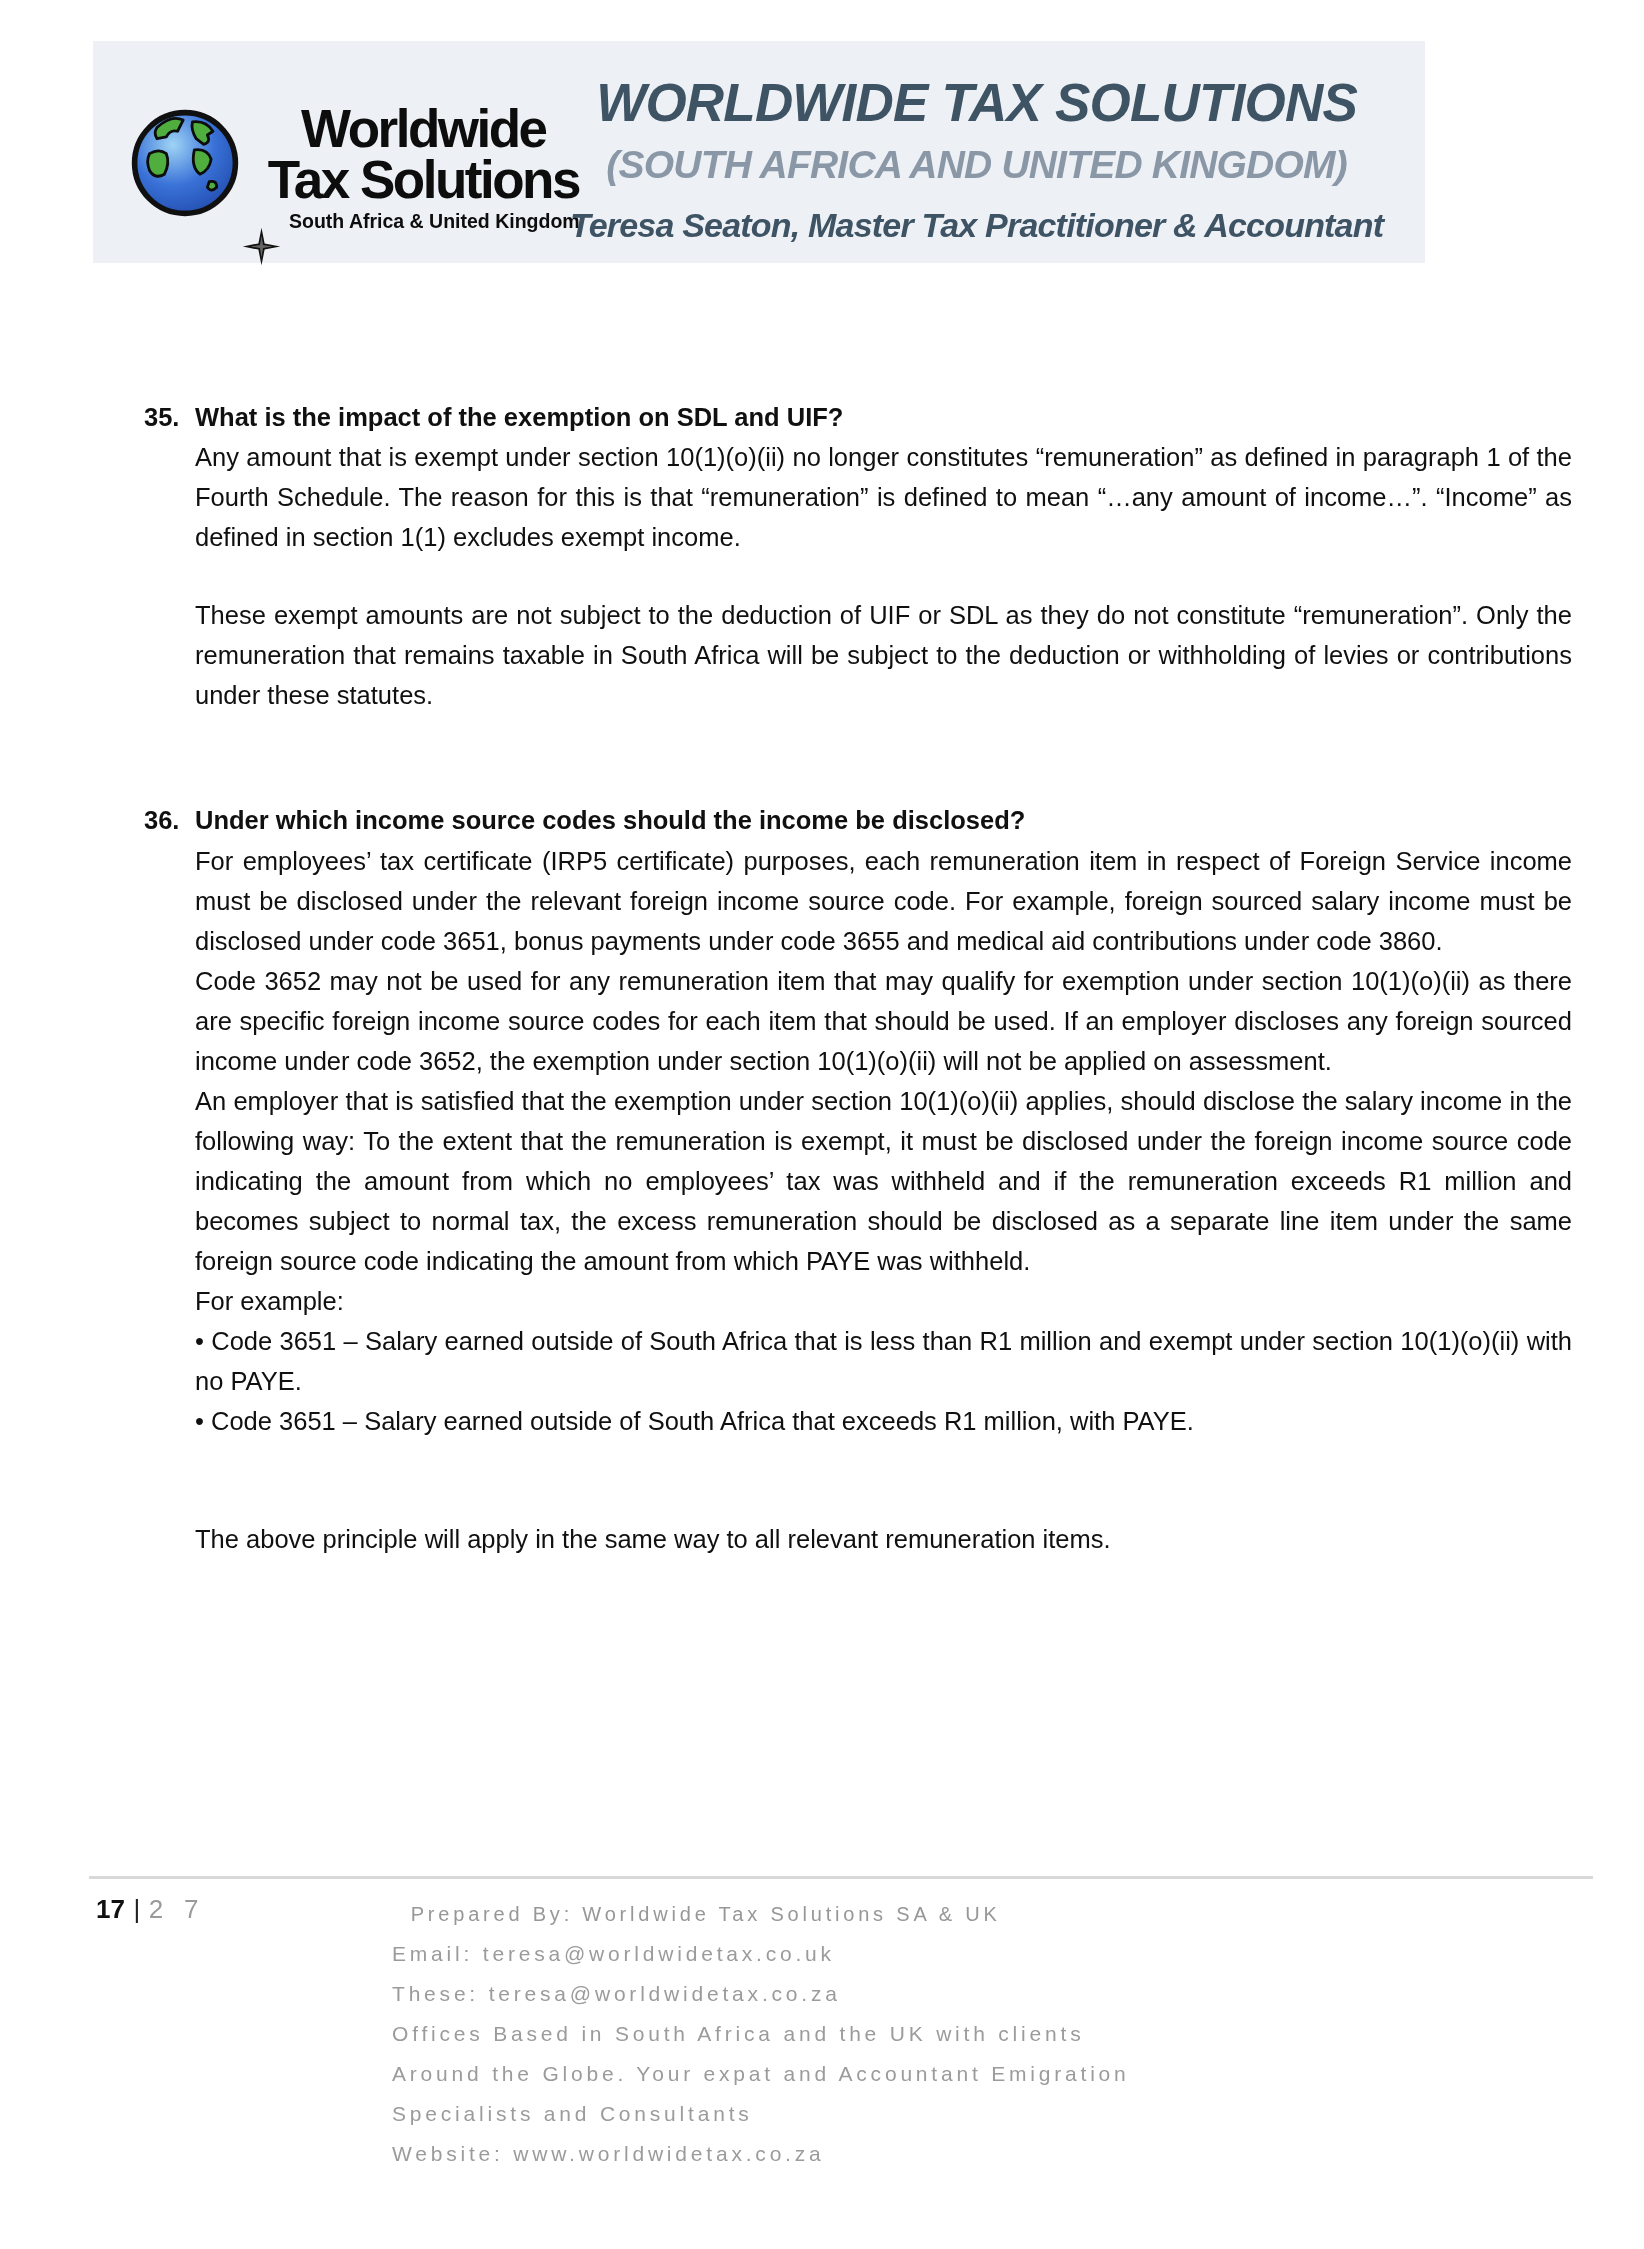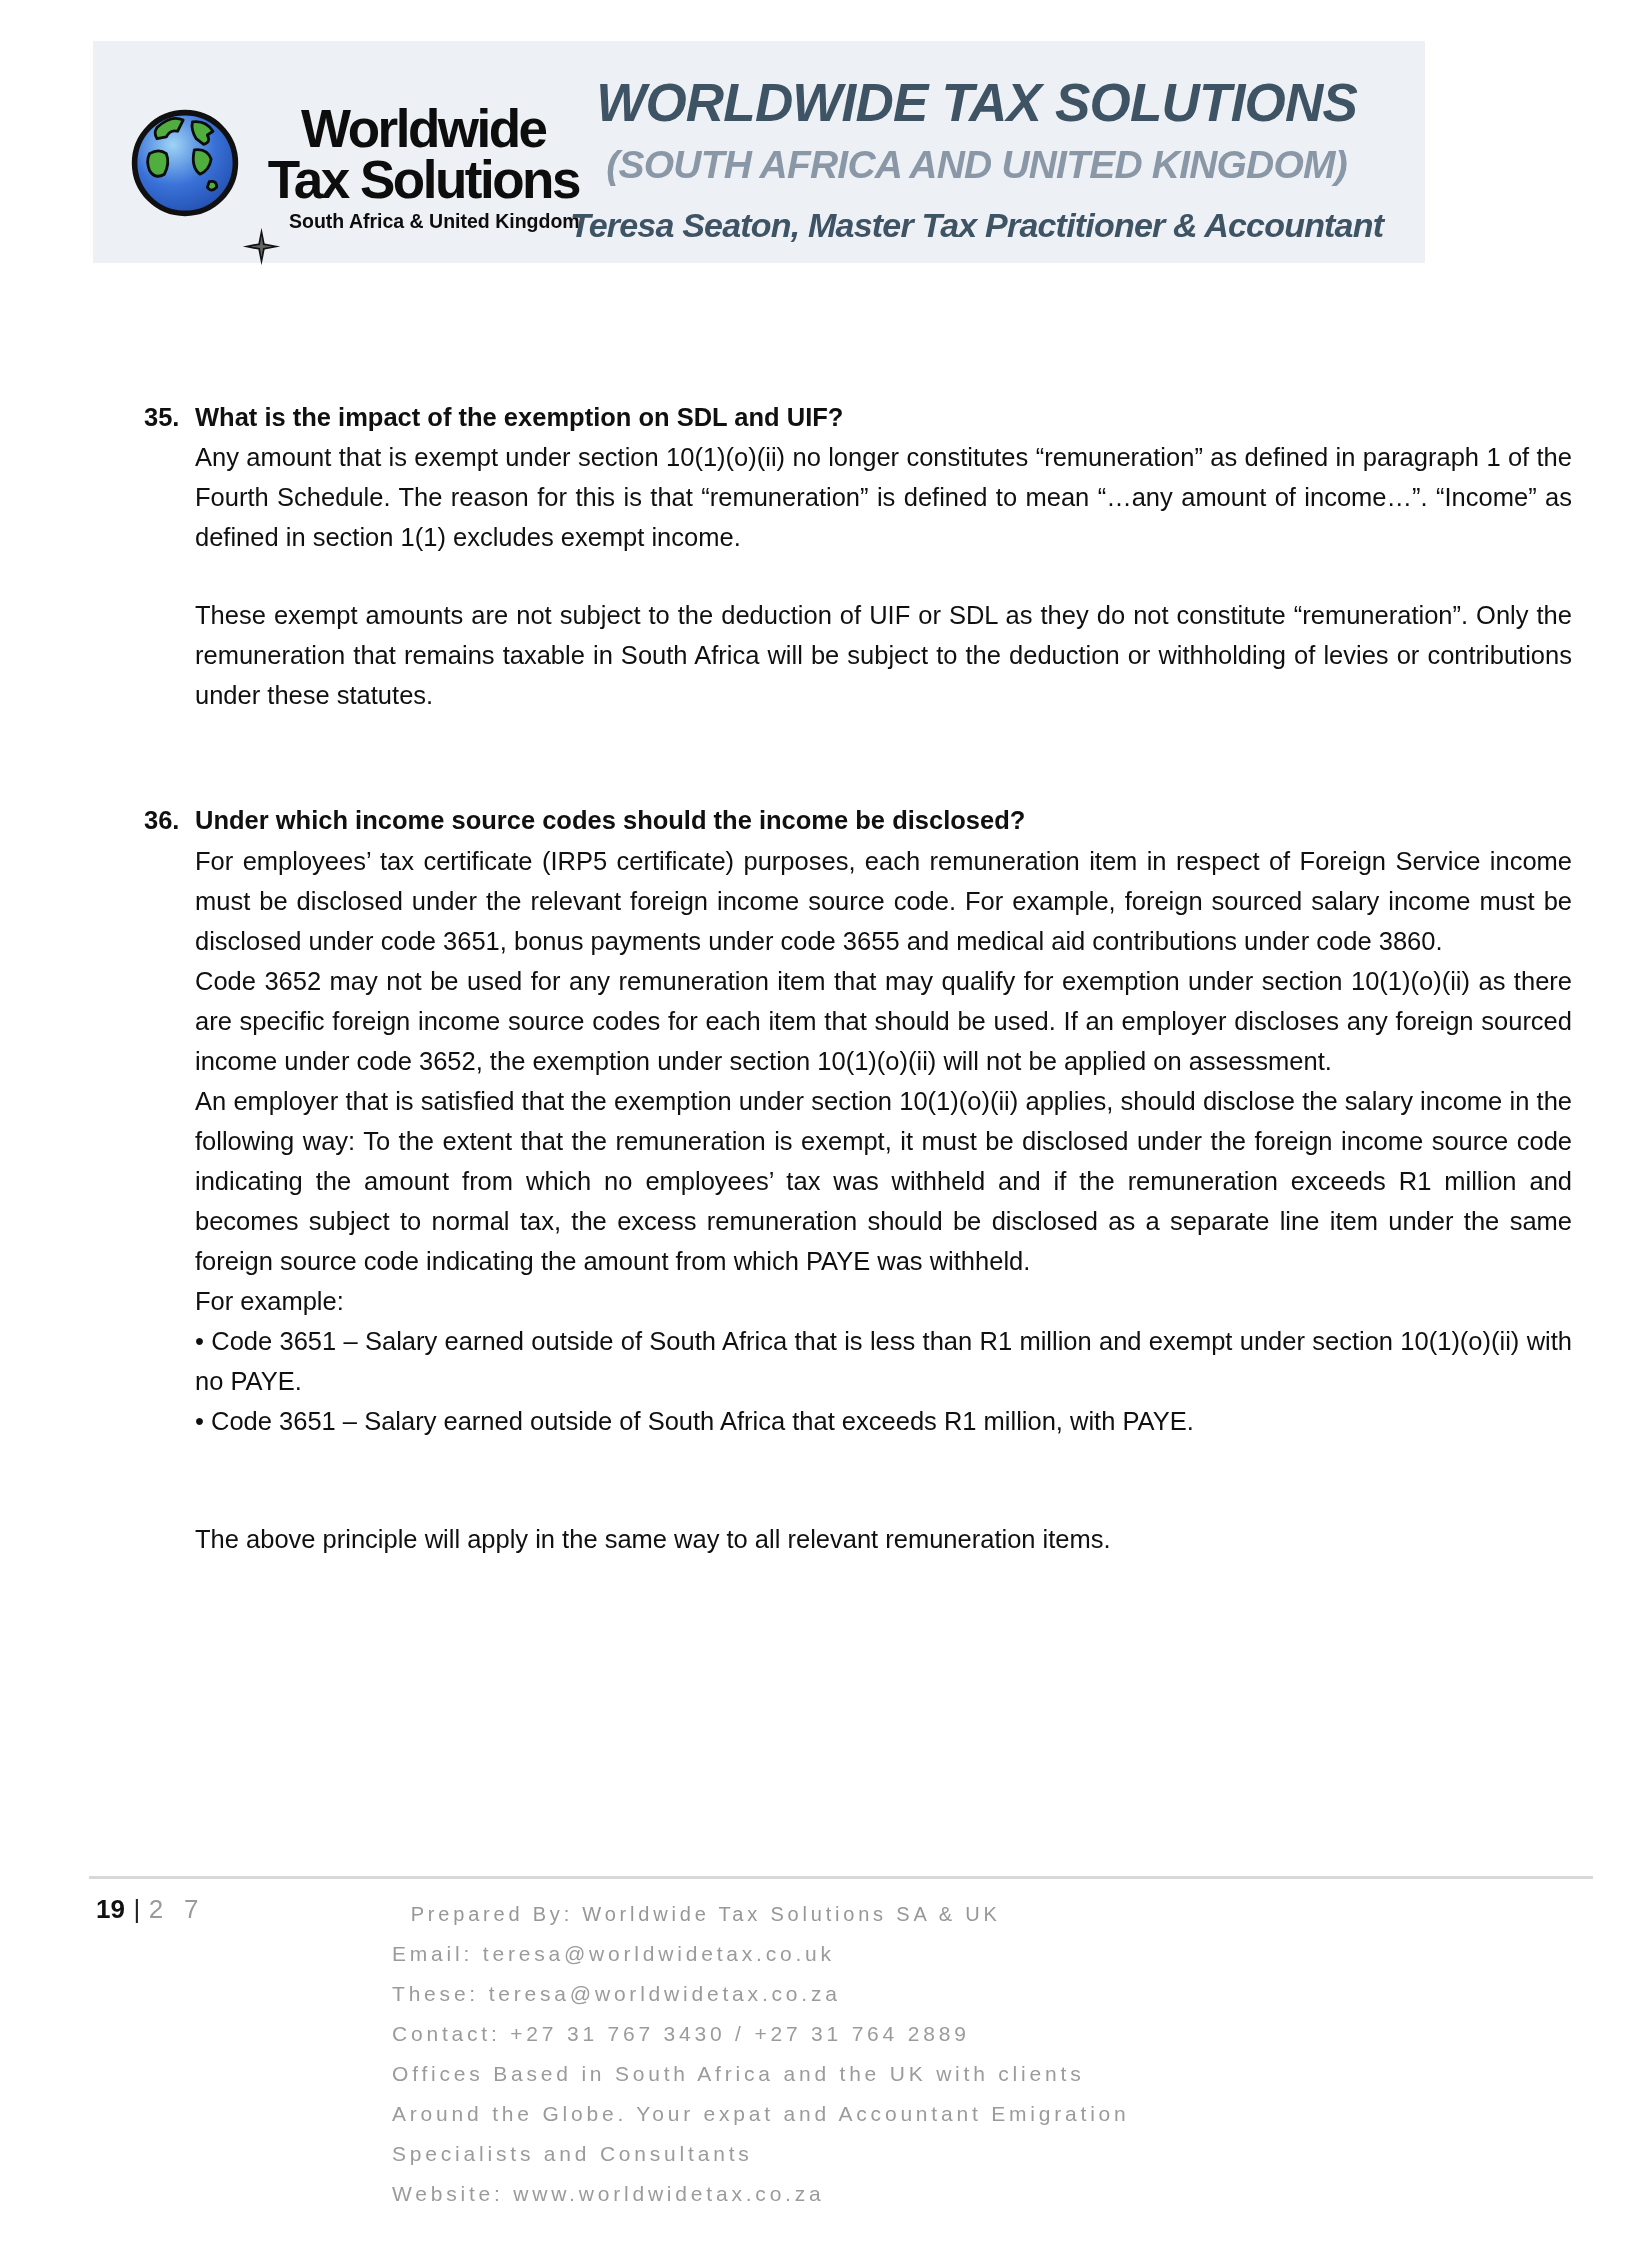--- a/index.html
+++ b/index.html
@@ -146,26 +146,25 @@
       <p class="para">• Code 3651 – Salary earned outside of South Africa that exceeds R1 million, with PAYE.</p>
       <p class="closing">The above principle will apply in the same way to all relevant remuneration items.</p>
     </div>
   </div>
 
 </div>
 
 <div class="footer-divider"></div>
 
 <div class="page-number">
-  <span class="page-current">19</span><span class="page-sep">|</span><span class="page-total">2 7</span>
+  <span class="page-current">17</span><span class="page-sep">|</span><span class="page-total">2 7</span>
 </div>
 
 <div class="footer-contact">
   <div class="contact-line prepared-by">Prepared By: Worldwide Tax Solutions SA &amp; UK</div>
   <div class="contact-line">Email: teresa@worldwidetax.co.uk</div>
   <div class="contact-line">These: teresa@worldwidetax.co.za</div>
-  <div class="contact-line">Contact: +27 31 767 3430 / +27 31 764 2889</div>
   <div class="contact-line">Offices Based in South Africa and the UK with clients</div>
   <div class="contact-line">Around the Globe. Your expat and Accountant Emigration</div>
   <div class="contact-line">Specialists and Consultants</div>
   <div class="contact-line">Website: www.worldwidetax.co.za</div>
 </div>
 
 
 </body></html>

